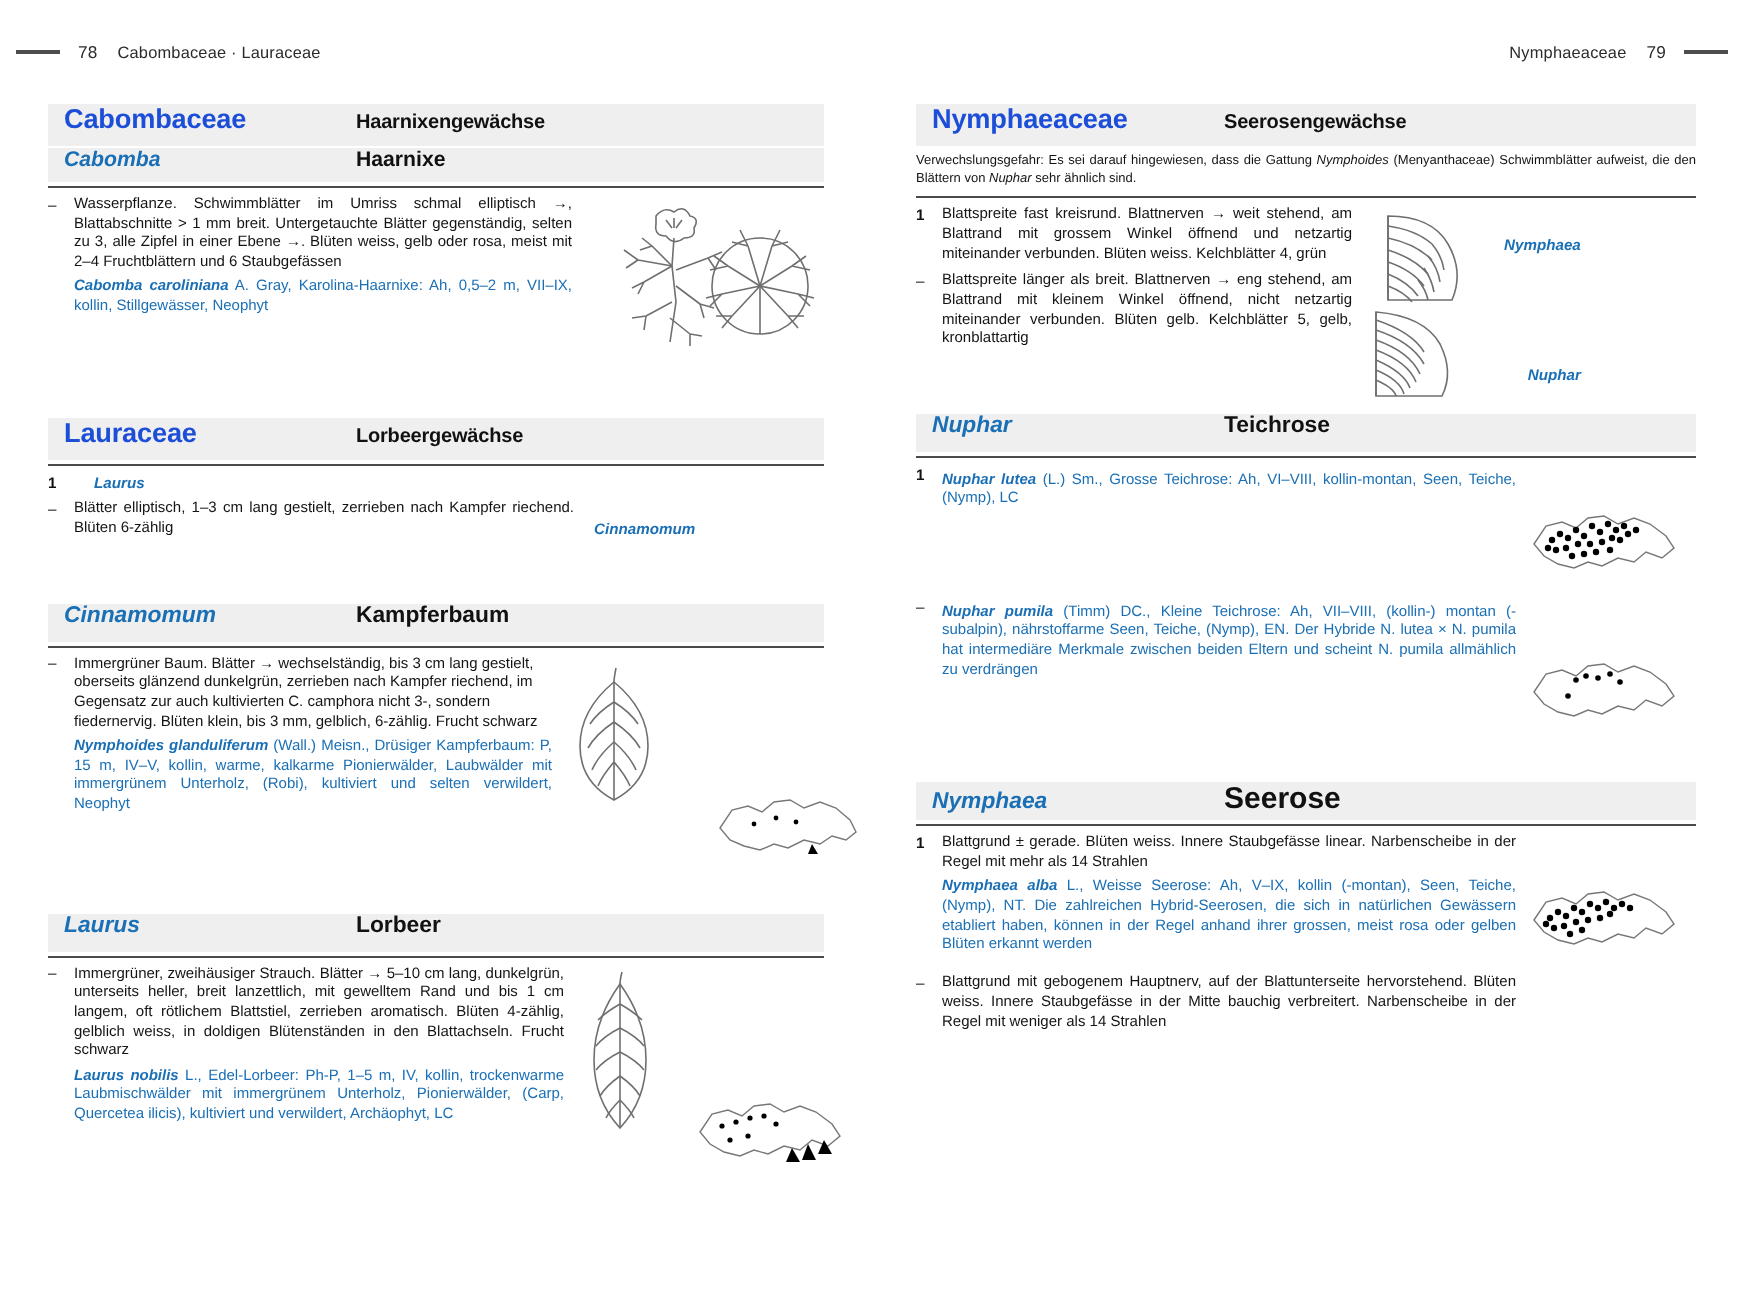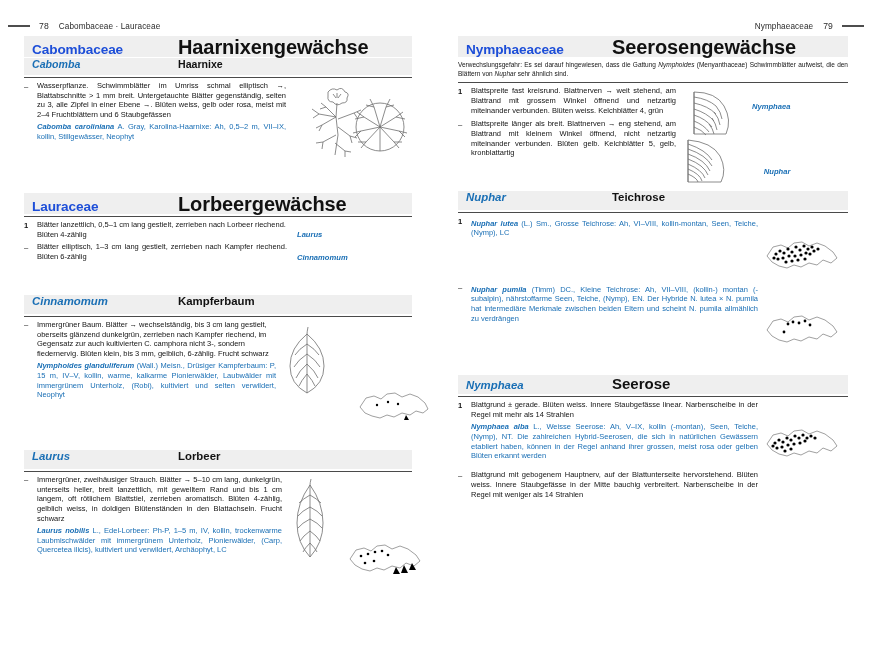--- a/index.html
+++ b/index.html
@@ -30,21 +30,21 @@
   .page-right { padding: 20px 24px 0 22px; }
 
   
   .runhead {
     display: flex;
     align-items: center;
     font-size: 8.2px;
     color: #2b2b2b;
     letter-spacing: .1px;
     height: 12px;
-    margin-bottom: 4px;
+    margin-bottom: 20px;
   }
   .runhead.left  { justify-content: flex-start; }
   .runhead.right { justify-content: flex-end; }
   .runhead .rule {
     display: block;
     width: 22px;
     height: 1.4px;
     background: #4d4d4d;
   }
   .runhead.left .rule  { margin-right: 9px; margin-left: -16px; }
@@ -66,21 +66,21 @@
   }
   .band-family .sci {
     font-size: 13.6px;
     font-weight: 700;
     color: #1d4ed8;
     width: 146px;
     flex: 0 0 146px;
     letter-spacing: -.1px;
   }
   .band-family .de {
-    font-size: 20px;
+    font-size: 10px;
     font-weight: 700;
     color: #111;
     letter-spacing: -.1px;
   }
   .band-genus {
     height: 17px;
     padding: 0 8px;
     margin-top: 1px;
   }
   .band-genus .sci {
@@ -251,23 +251,20 @@
 
     <div class="block">
       <div class="band band-family">
         <span class="sci">Lauraceae</span>
         <span class="de">Lorbeergewächse</span>
       </div>
       <div class="hr-thin"></div>
 
       <div class="entry entry-withtarget">
         <span class="lead">1</span>
-        <div class="body" style="max-width:250px">
-          <p class="txt nojust">Blätter lanzettlich, 0,5–1 cm lang gestielt, zerrieben nach Lorbeer riechend. Blüten 4-zählig</p>
-        </div>
         <span class="target">Laurus</span>
       </div>
       <div class="entry entry-withtarget">
         <span class="lead dash">–</span>
         <div class="body" style="max-width:250px">
           <p class="txt">Blätter elliptisch, 1–3 cm lang gestielt, zerrieben nach Kampfer riechend. Blüten 6-zählig</p>
         </div>
         <span class="target">Cinnamomum</span>
       </div>
     </div>

